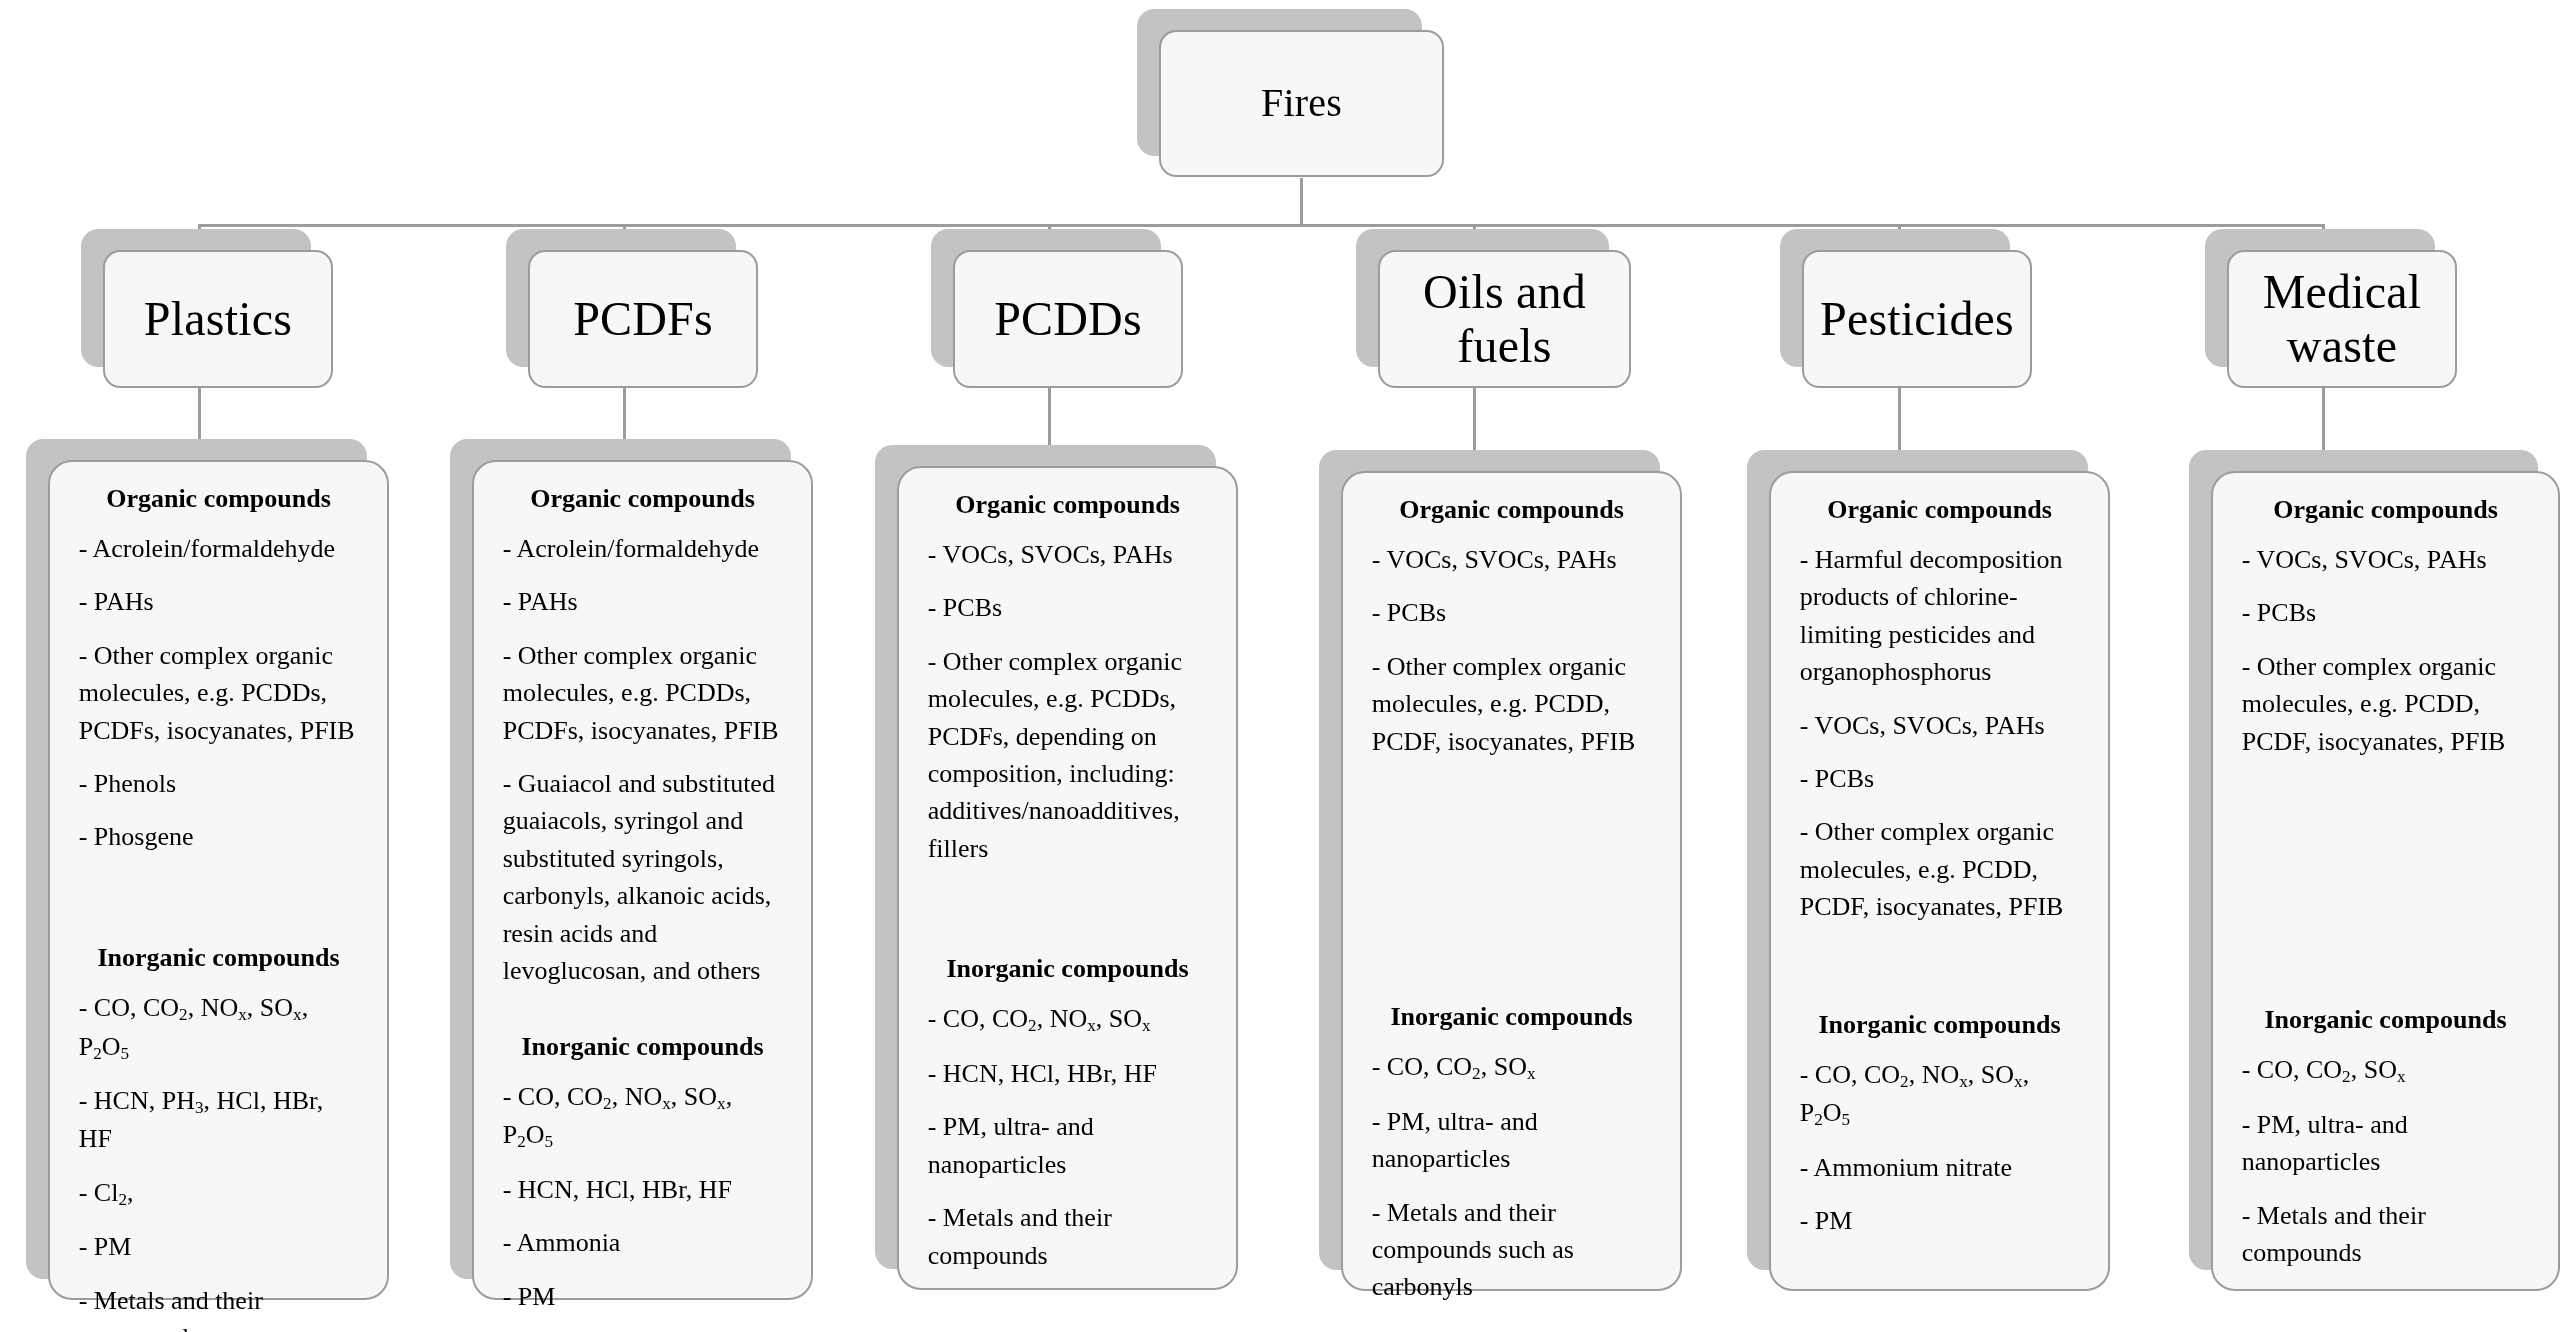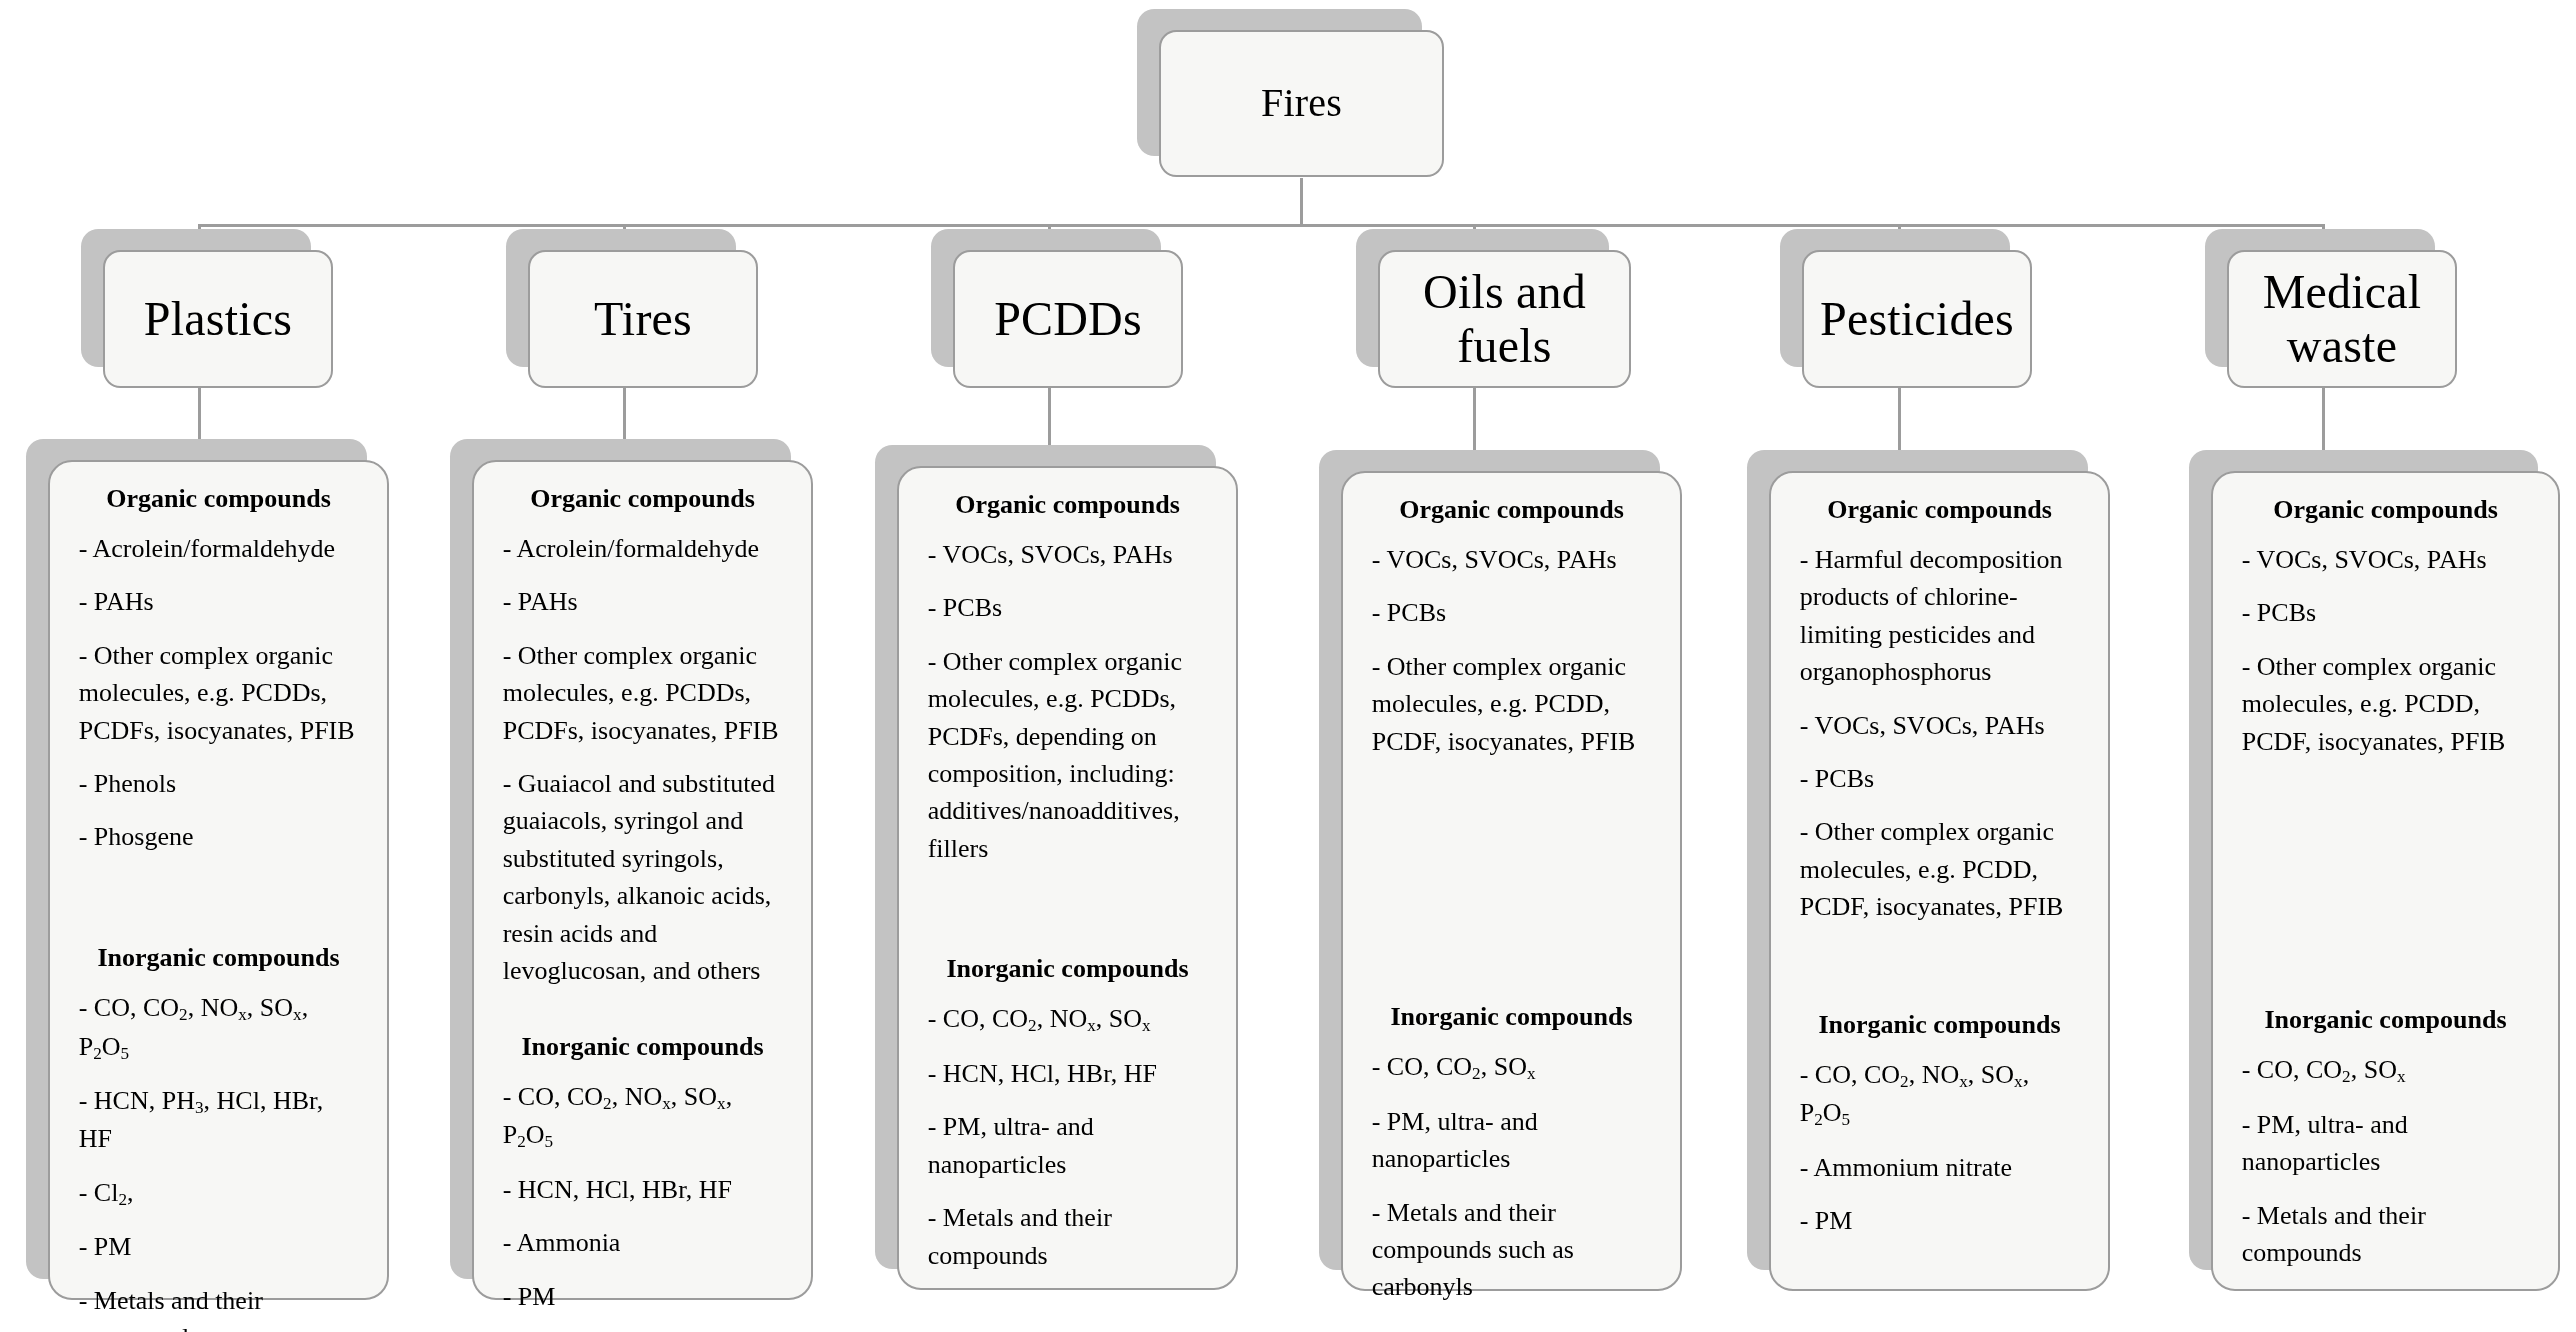--- a/index.html
+++ b/index.html
@@ -81,21 +81,21 @@
   <div class="card node" style="left:103px;top:250px;width:230px;height:138px;">
     <div class="shadow"></div>
     <div class="face">
       <span class="label">Plastics</span>
     </div>
   </div>
 
   <div class="card node" style="left:528px;top:250px;width:230px;height:138px;">
     <div class="shadow"></div>
     <div class="face">
-      <span class="label">Tires</span>
+      <span class="label">PCDFs</span>
     </div>
   </div>
 
   <div class="card node" style="left:953px;top:250px;width:230px;height:138px;">
     <div class="shadow"></div>
     <div class="face">
       <span class="label">PCDDs</span>
     </div>
   </div>
 

